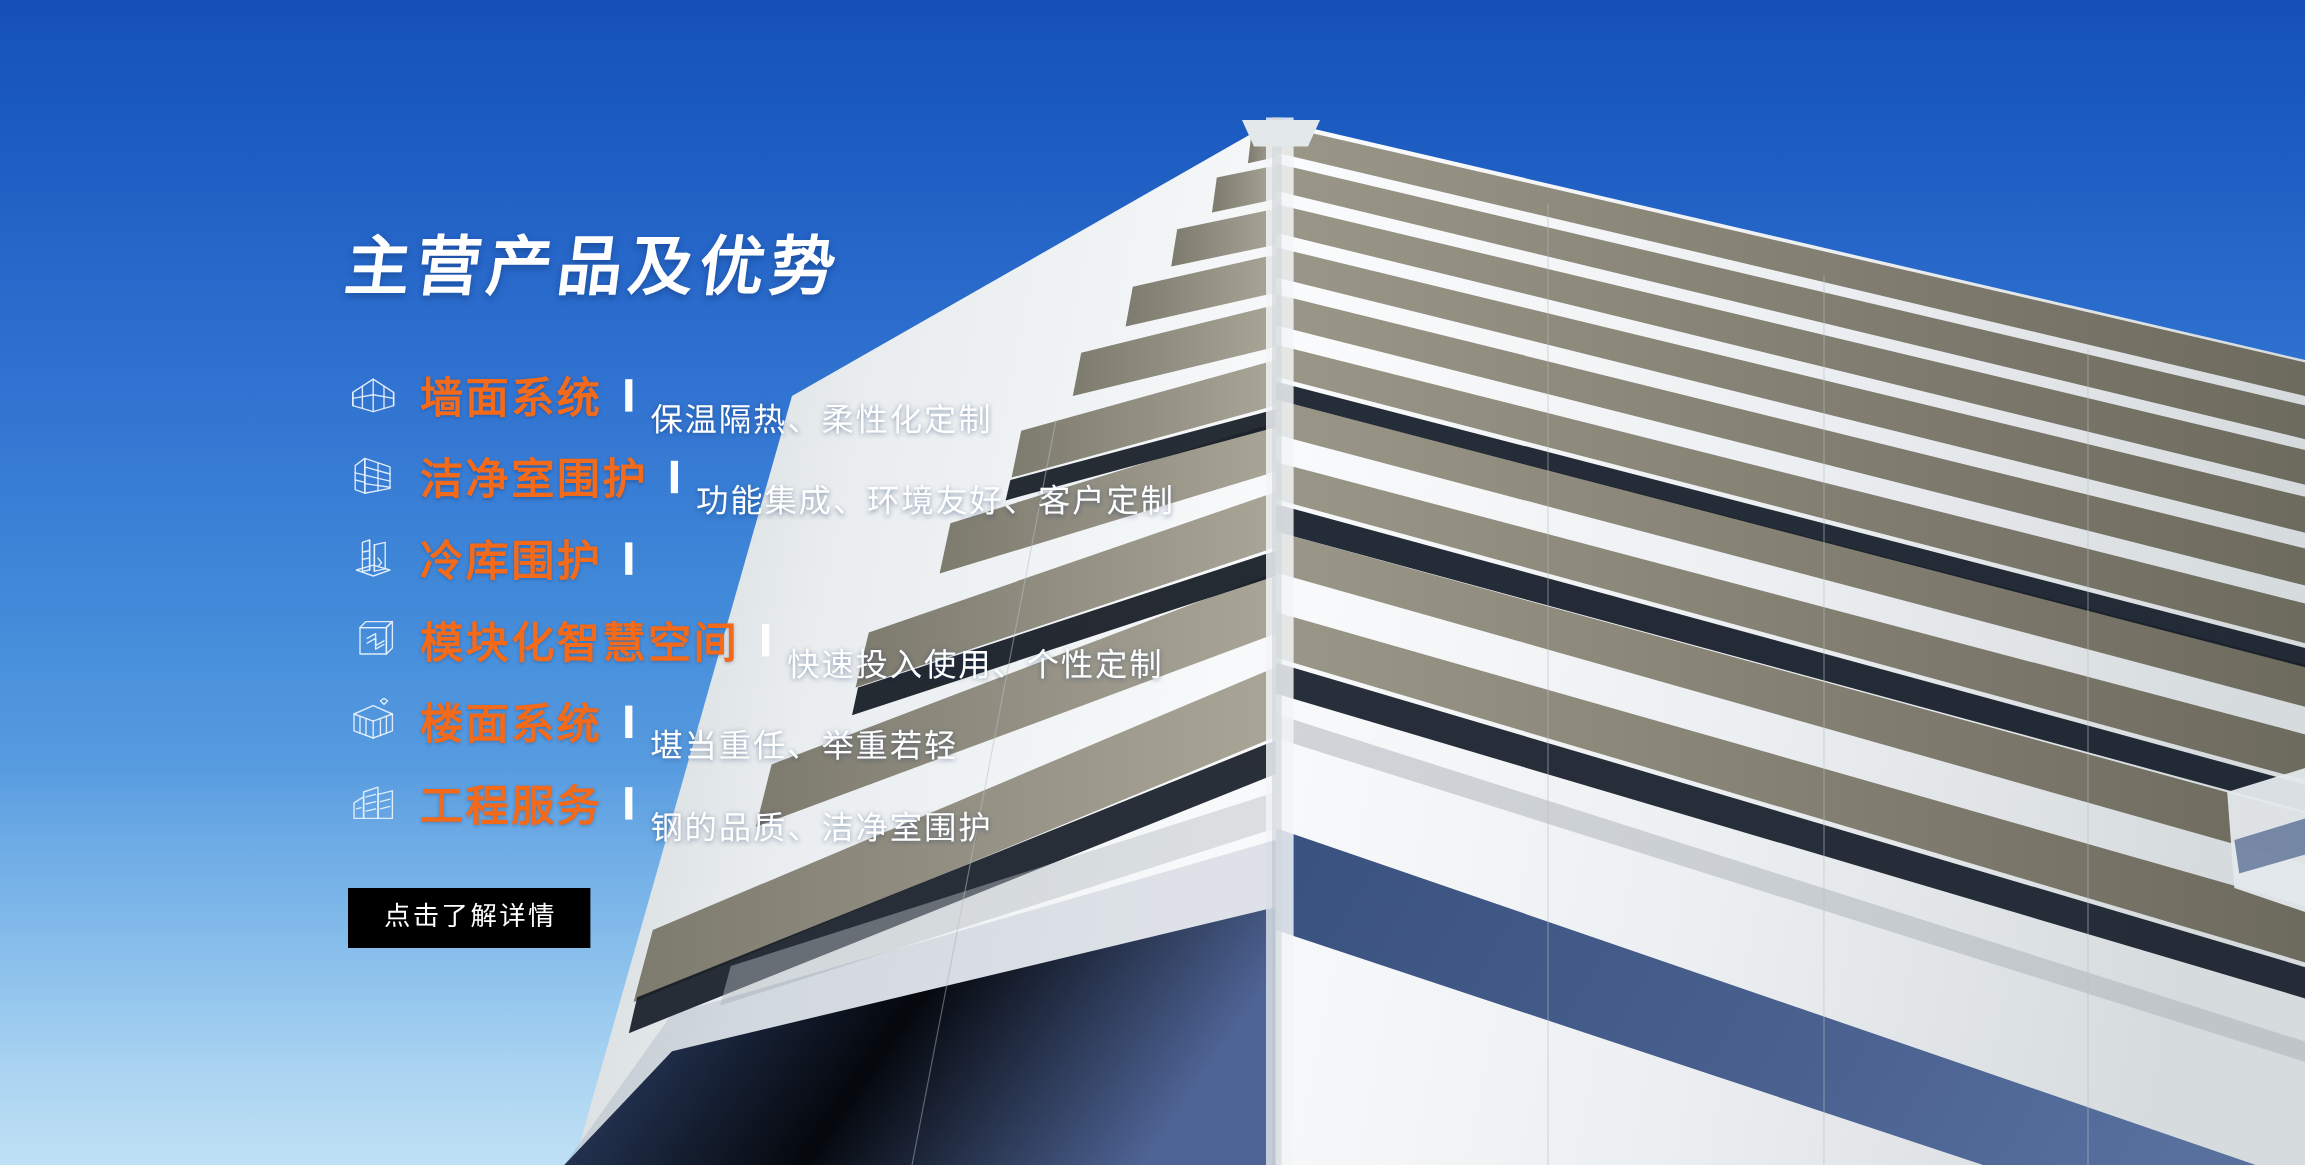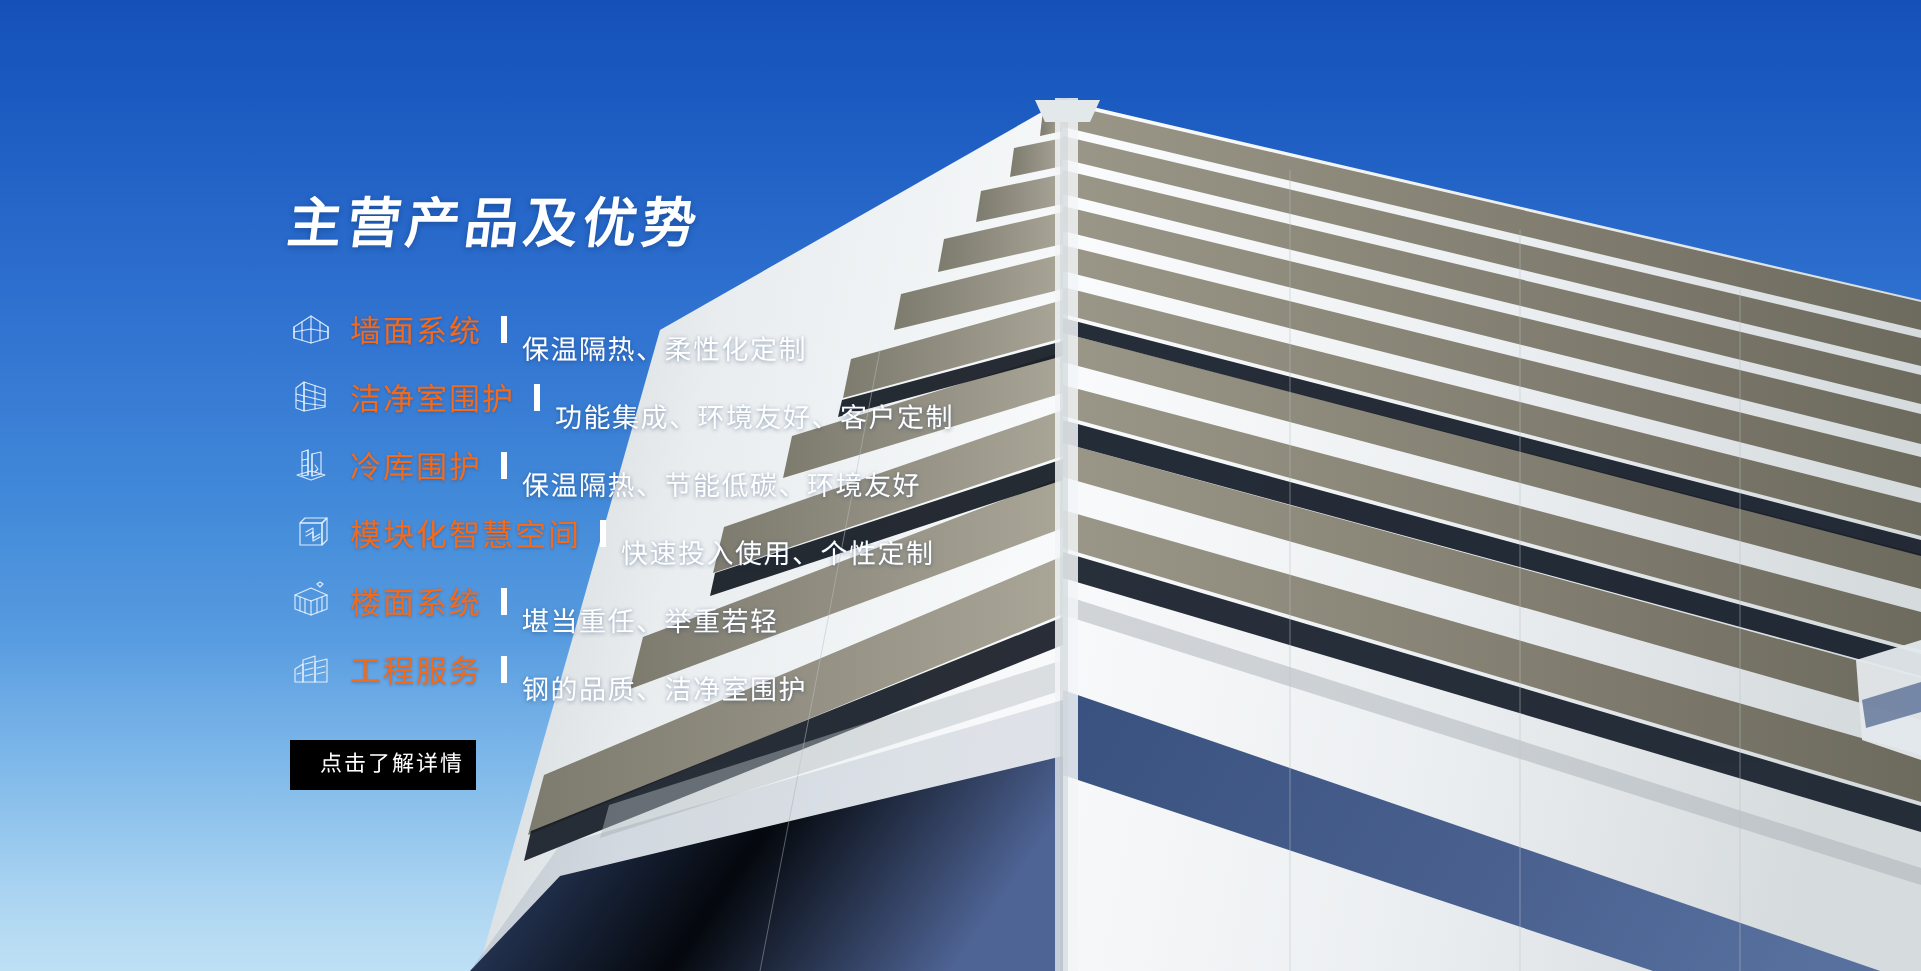--- a/index.html
+++ b/index.html
@@ -101,22 +101,22 @@
     stroke: #e8f2fd;
     stroke-width: 1.15;
     fill: none;
     stroke-linejoin: round;
     stroke-linecap: round;
     opacity: 0.93;
   }
 
   .feature-title {
     color: #f46a1b;
-    font-size: 31px;
-    font-weight: normal;
+    font-size: 36px;
+    font-weight: bold;
     letter-spacing: 2px;
     white-space: nowrap;
     text-shadow: 0 1px 3px rgba(10,40,90,0.30);
   }
 
   .feature-sep {
     display: inline-block;
     width: 6px;
     height: 27px;
     background: #ffffff;
@@ -137,21 +137,21 @@
 
   
   .cta {
     display: inline-block;
     margin-top: 38px;
     margin-left: 2px;
     background: #000000;
     color: #ffffff;
     font-size: 22px;
     letter-spacing: 2px;
-    padding: 11px 12px 13px 30px;
+    padding: 11px 28px 13px 30px;
     border: none;
     cursor: pointer;
     font-family: inherit;
     line-height: 1.2;
   }
 </style>
 </head>
 <body>
 
 <div id="stage">
@@ -314,21 +314,20 @@
             <polygon points="21,9 30,7 30,29 21,31"></polygon>
             <line x1="17" y1="5" x2="17" y2="30"></line>
             <line x1="21" y1="9" x2="21" y2="31"></line>
             <polyline points="24,20 27,24 24,27"></polyline>
             <line x1="11" y1="15" x2="17" y2="14"></line>
             <line x1="11" y1="21" x2="17" y2="20"></line>
           </svg>
         </span>
         <span class="feature-title">冷库围护</span>
         <span class="feature-sep"></span>
-        <span class="feature-desc">保温隔热、节能低碳、环境友好</span>
       </li>
 
       <li class="feature-row">
         <span class="feature-icon">
           <svg viewBox="0 0 40 38">
             <polygon points="9,10 31,10 31,32 9,32"></polygon>
             <polygon points="9,10 14,5 36,5 31,10"></polygon>
             <polygon points="31,10 36,5 36,27 31,32"></polygon>
             <polyline points="15,19 22,15 22,25 29,21"></polyline>
             <polyline points="15,23 22,19 22,28 29,24"></polyline>

